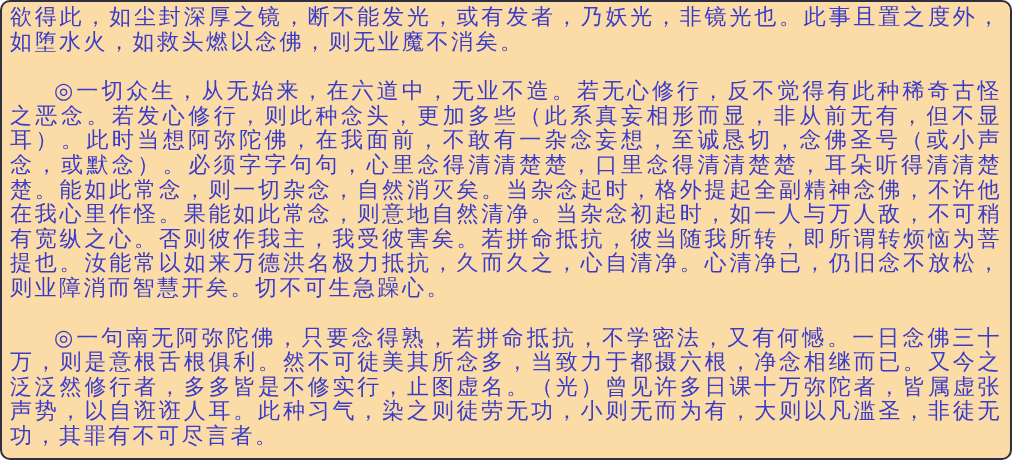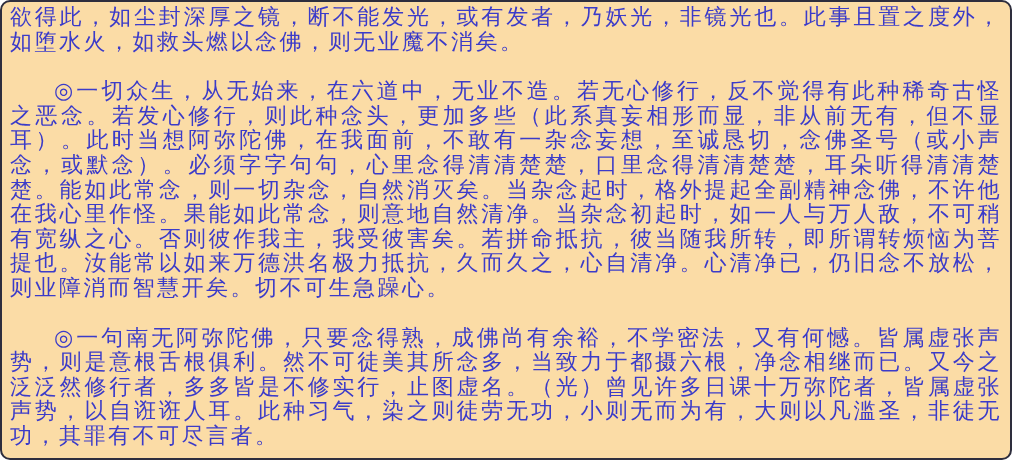--- a/index.html
+++ b/index.html
@@ -33,14 +33,14 @@
   .page p.indent {
     text-indent: 2em;
   }
 </style>
 </head>
 <body>
 
 <div class="page">
   <p>欲得此，如尘封深厚之镜，断不能发光，或有发者，乃妖光，非镜光也。此事且置之度外，如堕水火，如救头燃以念佛，则无业魔不消矣。</p>
   <p class="indent">◎一切众生，从无始来，在六道中，无业不造。若无心修行，反不觉得有此种稀奇古怪之恶念。若发心修行，则此种念头，更加多些（此系真妄相形而显，非从前无有，但不显耳）。此时当想阿弥陀佛，在我面前，不敢有一杂念妄想，至诚恳切，念佛圣号（或小声念，或默念）。必须字字句句，心里念得清清楚楚，口里念得清清楚楚，耳朵听得清清楚楚。能如此常念，则一切杂念，自然消灭矣。当杂念起时，格外提起全副精神念佛，不许他在我心里作怪。果能如此常念，则意地自然清净。当杂念初起时，如一人与万人敌，不可稍有宽纵之心。否则彼作我主，我受彼害矣。若拼命抵抗，彼当随我所转，即所谓转烦恼为菩提也。汝能常以如来万德洪名极力抵抗，久而久之，心自清净。心清净已，仍旧念不放松，则业障消而智慧开矣。切不可生急躁心。</p>
-  <p class="indent">◎一句南无阿弥陀佛，只要念得熟，成佛尚有余裕，不学密法，又有何憾。皆属虚张声势，则是意根舌根俱利。然不可徒美其所念多，当致力于都摄六根，净念相继而已。又今之泛泛然修行者，多多皆是不修实行，止图虚名。（光）曾见许多日课十万弥陀者，皆属虚张声势，以自诳诳人耳。此种习气，染之则徒劳无功，小则无而为有，大则以凡滥圣，非徒无功，其罪有不可尽言者。</p>
+  <p class="indent">◎一句南无阿弥陀佛，只要念得熟，若拼命抵抗，不学密法，又有何憾。一日念佛三十万，则是意根舌根俱利。然不可徒美其所念多，当致力于都摄六根，净念相继而已。又今之泛泛然修行者，多多皆是不修实行，止图虚名。（光）曾见许多日课十万弥陀者，皆属虚张声势，以自诳诳人耳。此种习气，染之则徒劳无功，小则无而为有，大则以凡滥圣，非徒无功，其罪有不可尽言者。</p>
 </div>
 
 </body></html>

